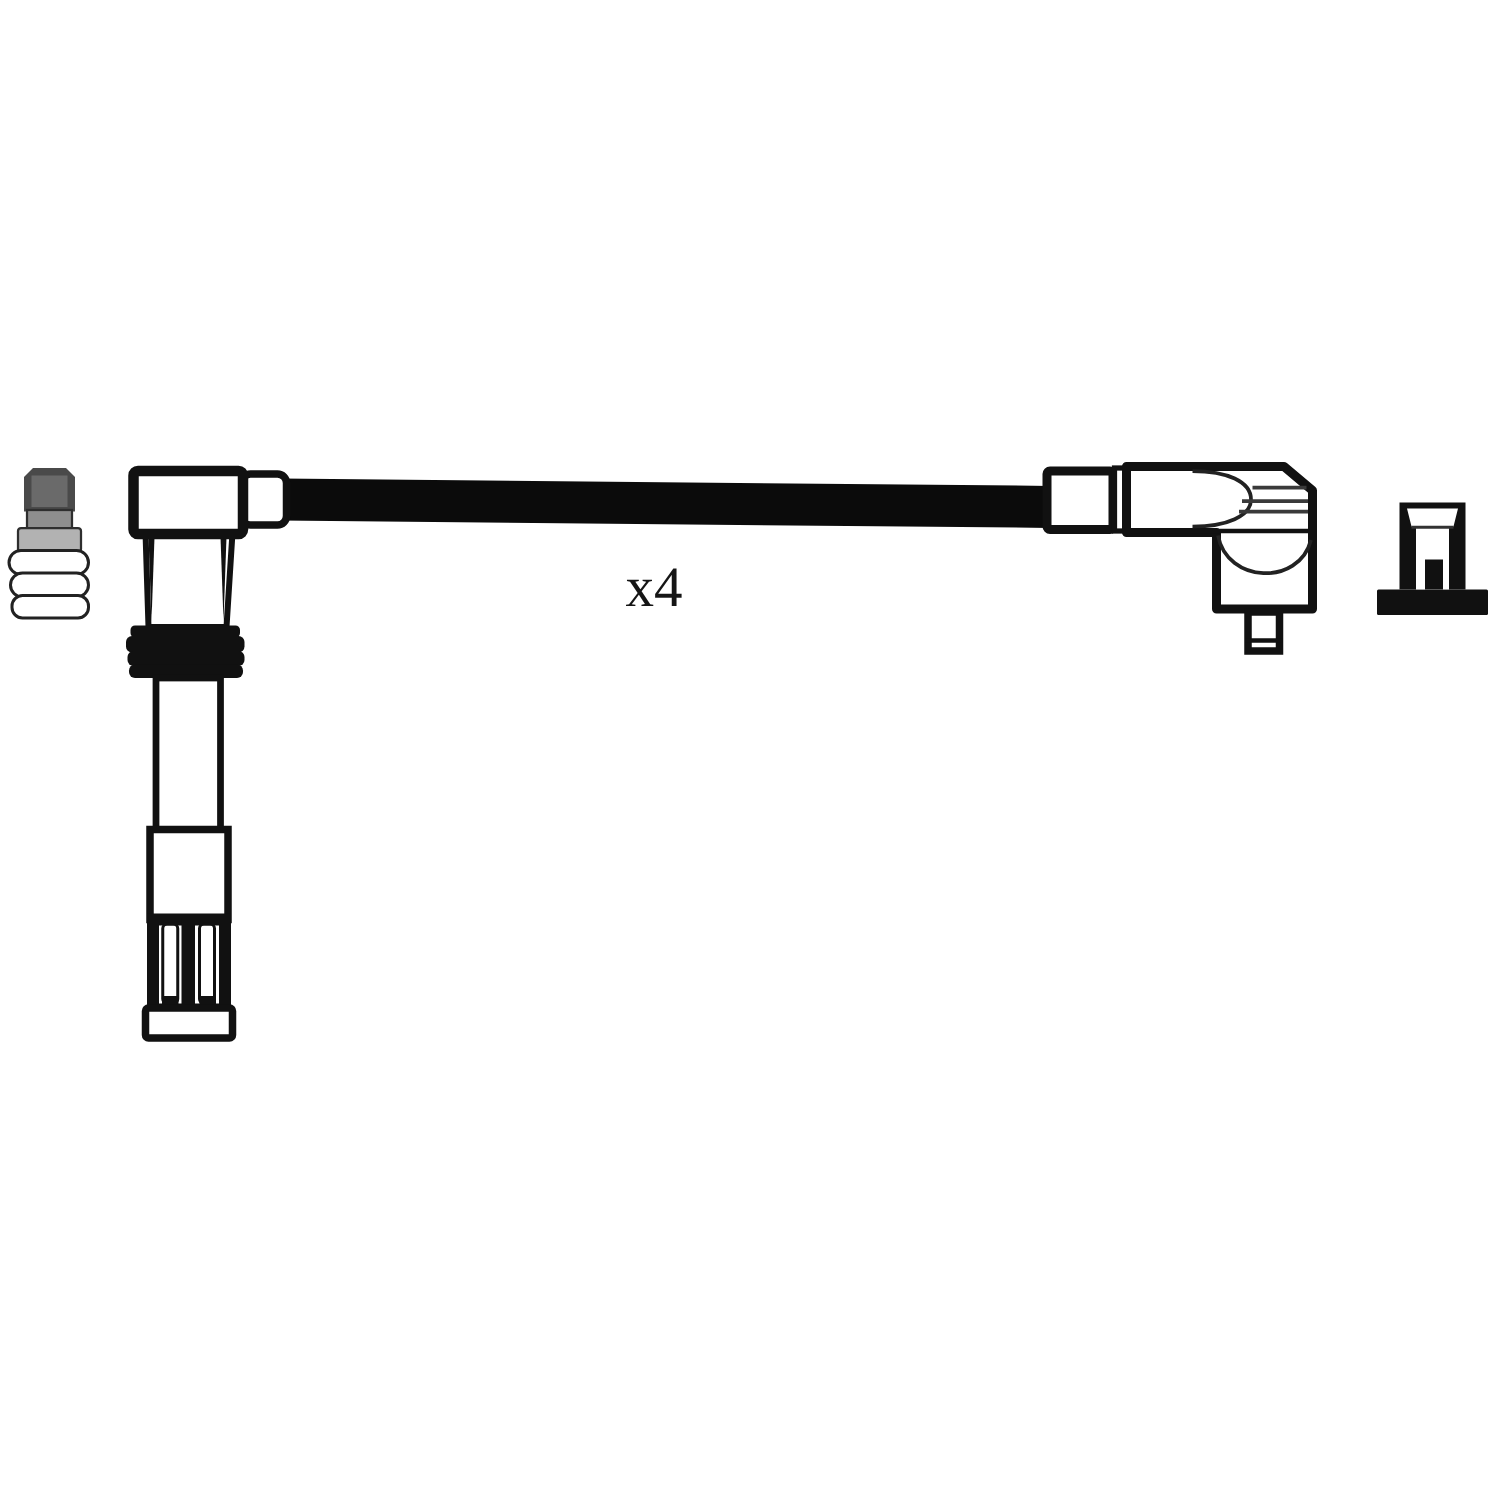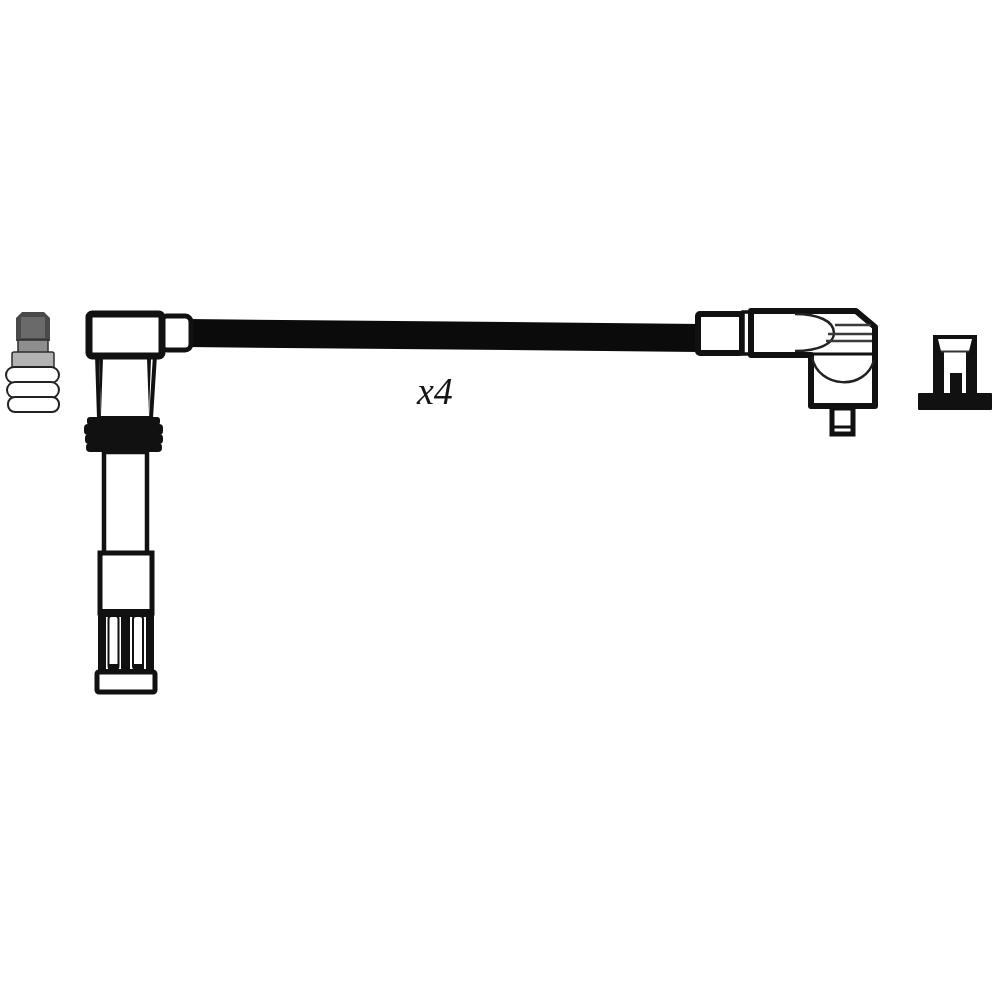--- a/index.html
+++ b/index.html
@@ -1,16 +1,16 @@
 <!DOCTYPE html>
 <html><head>
 <meta charset="utf-8">
 <style>
   html,body { margin:0; padding:0; background:#ffffff; }
-  #canvas { width:1000px; height:832px; background:#ffffff; position:relative; overflow:hidden;font-style:italic; }
+  #canvas { width:1000px; height:832px; background:#ffffff; position:relative; overflow:hidden; }
   svg { display:block; }
   .wh   { fill:#ffffff; stroke:#111111; }
   .ln   { fill:none; stroke:#111111; }
   .thin { fill:none; stroke:#222222; stroke-width:2.5; }
   .hatch{ stroke:#3a3a3a; stroke-width:2.5; }
   .rib  { fill:#ffffff; stroke:#222222; stroke-width:2; }
   .qty  { font-family:"Liberation Serif","DejaVu Serif",serif; font-size:38px; fill:#151515; }
 </style>
 </head>
 <body>

